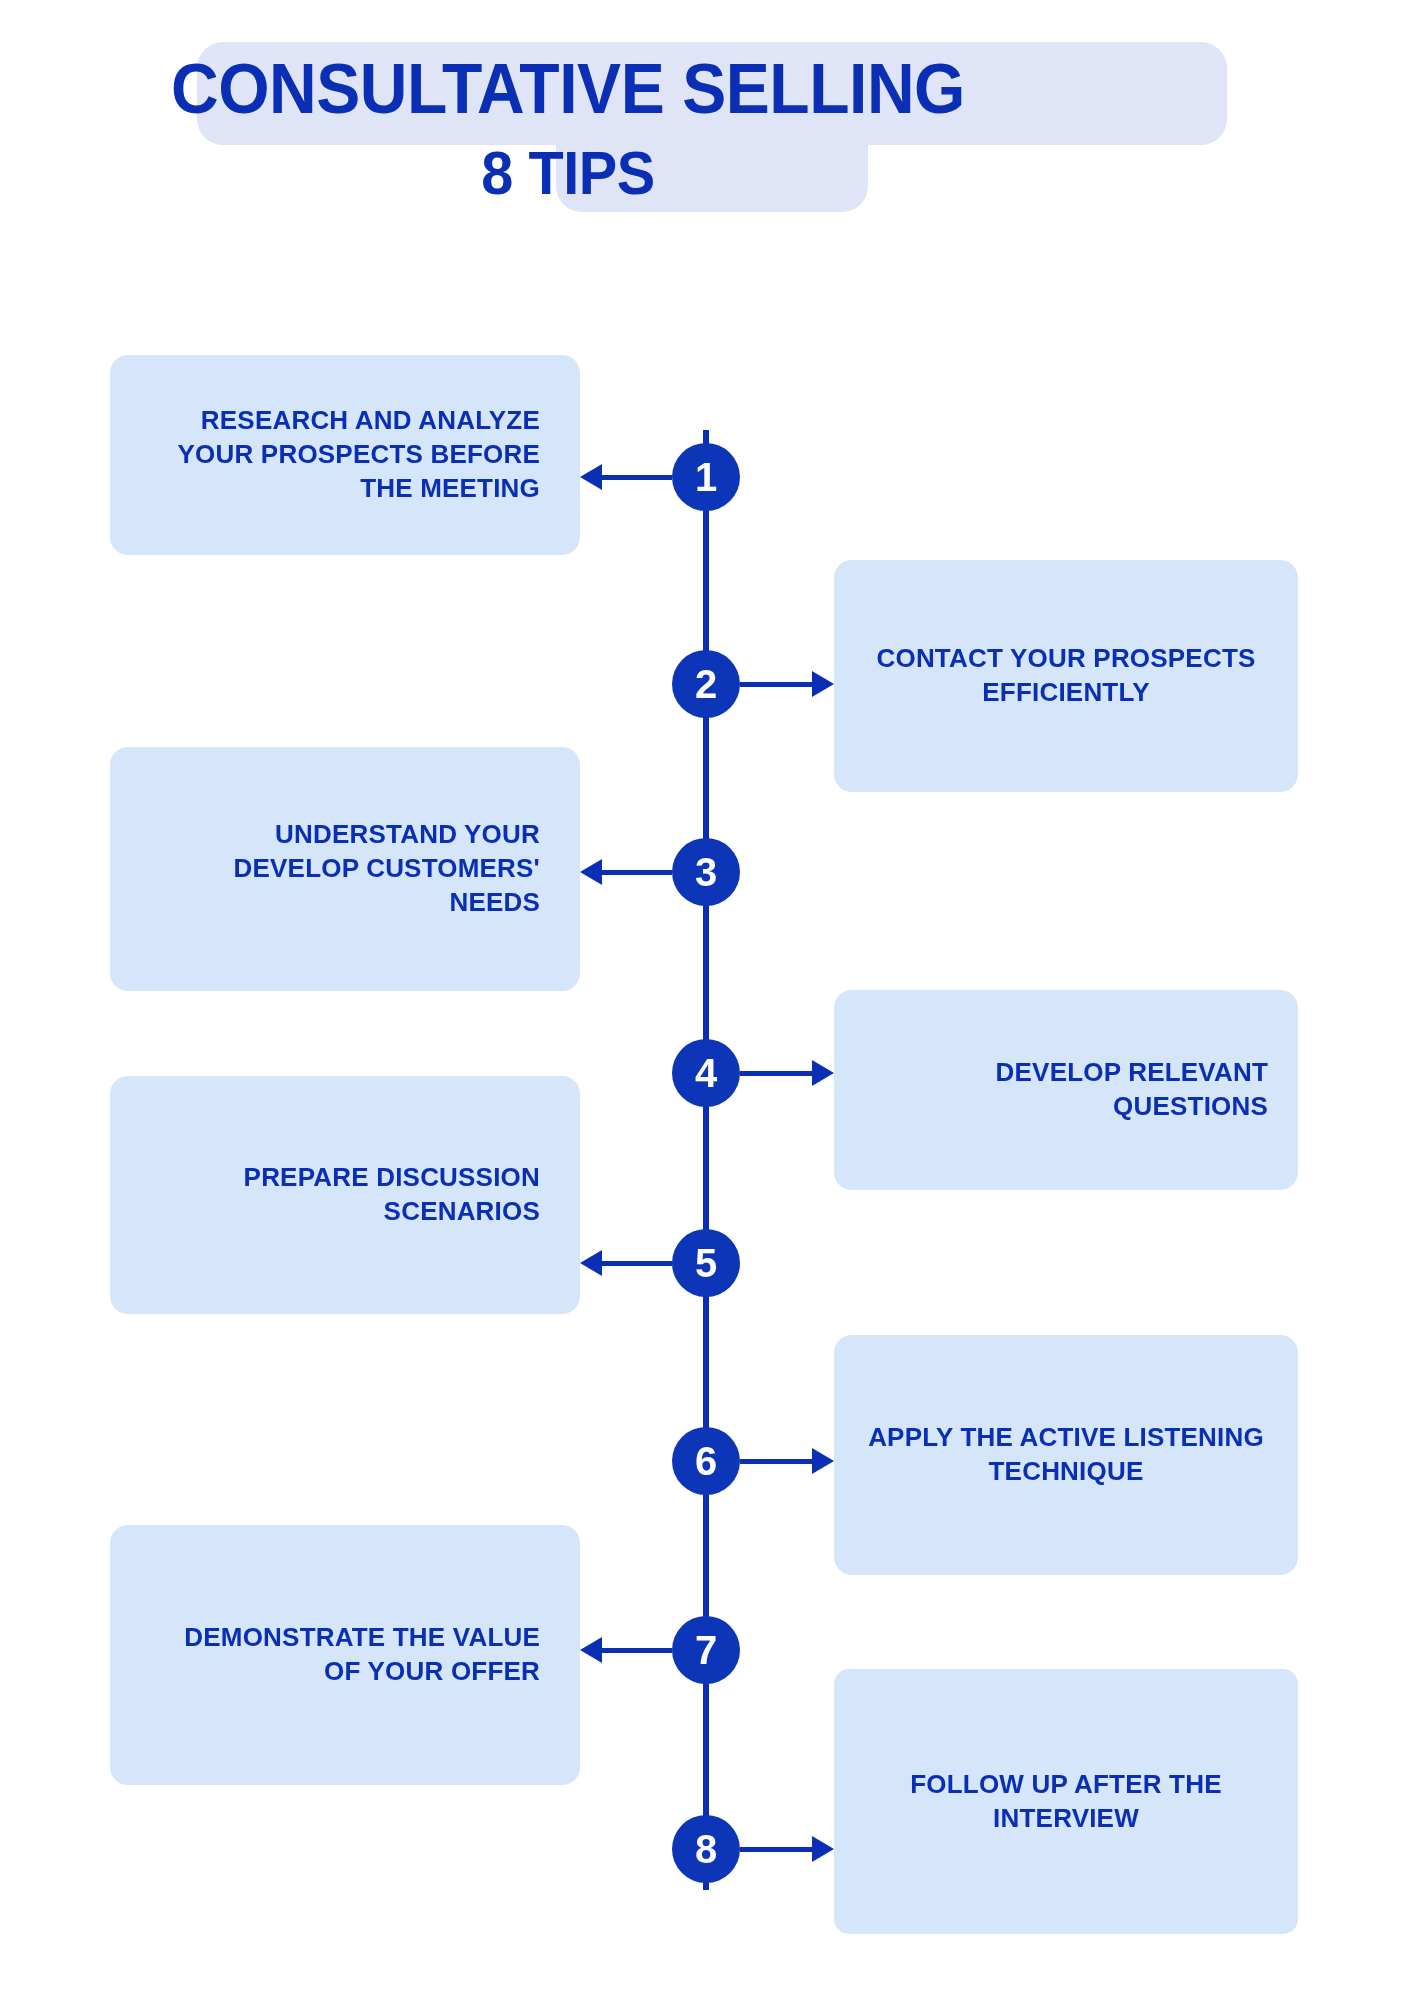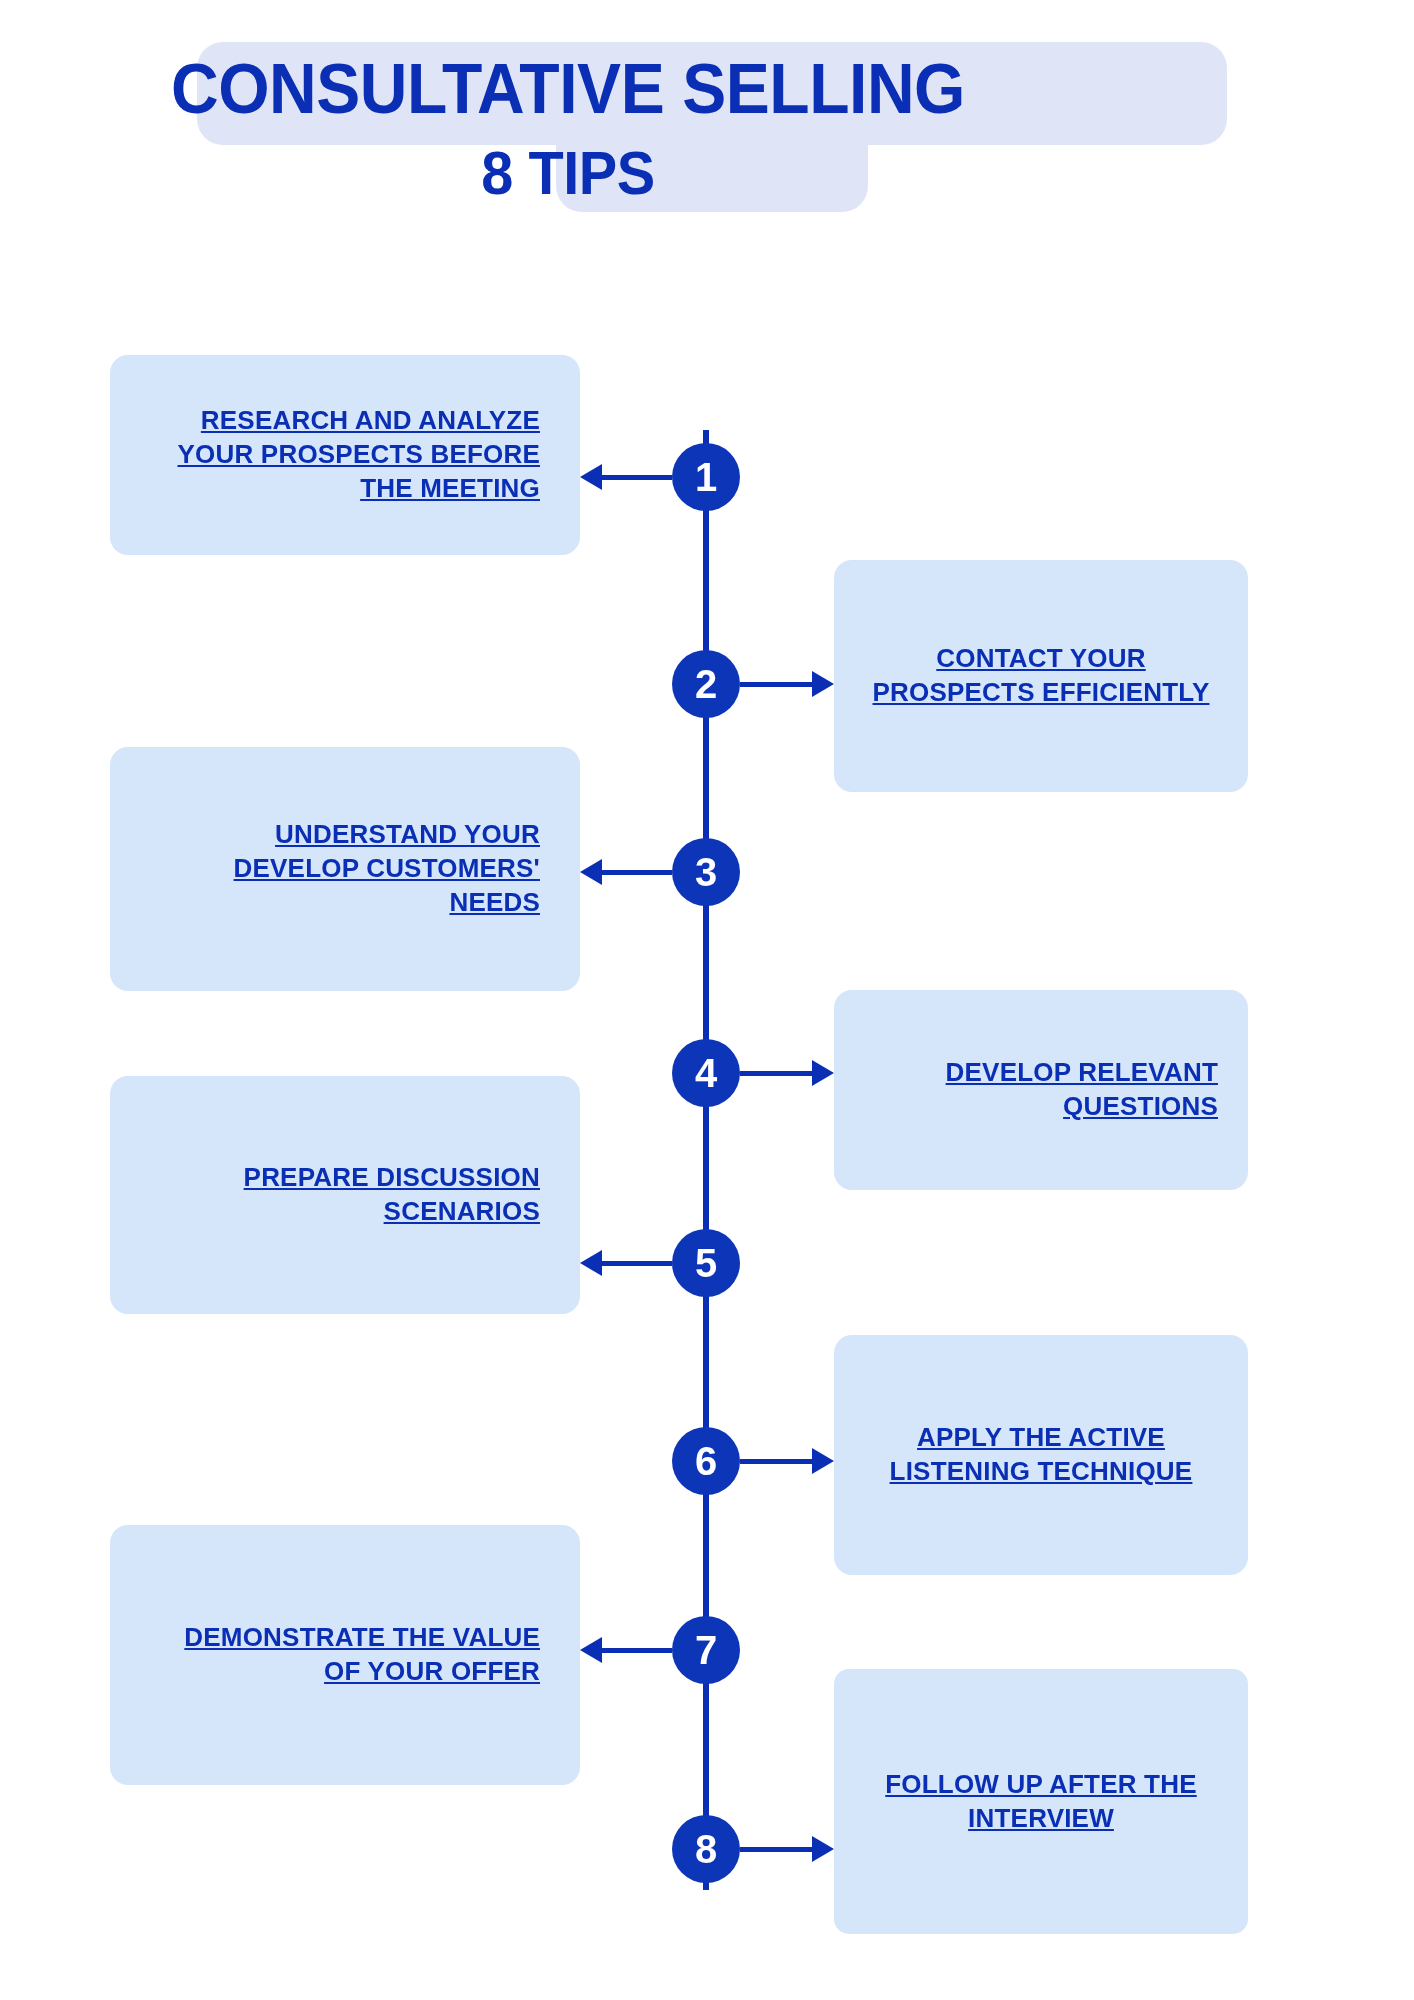--- a/index.html
+++ b/index.html
@@ -46,22 +46,22 @@
   }
 
   
   .tipbox{
     position:absolute; background:#d5e6fa; border-radius:18px;
     display:flex; align-items:center;
     color:#0a2fb5; font-weight:800; font-size:26px; line-height:1.30;
     letter-spacing:0.2px;
     box-sizing:border-box;
   }
-  .tipbox.left{ left:110px; width:470px; justify-content:flex-end; text-align:right; padding:0 40px 0 34px;text-decoration:underline;}
-  .tipbox.right{ left:834px; width:414px; justify-content:flex-start; text-align:center; padding:16px 30px;text-decoration:underline; }
+  .tipbox.left{ left:110px; width:470px; justify-content:flex-end; text-align:right; padding:0 40px 0 34px;}
+  .tipbox.right{ left:834px; width:464px; justify-content:flex-start; text-align:center; padding:16px 30px; }
   .tipbox.right .txt{ width:100%; }
 
   
   .arrow{ position:absolute; height:10px; z-index:3;}
   .arrow .shaft{ position:absolute; top:3px; height:5px; background:#0a2fb5; }
   .arrow .head{ position:absolute; top:-8px; width:0; height:0;
      border-top:13px solid transparent; border-bottom:13px solid transparent; }
   .arrow.to-left .head{ left:0; border-right:22px solid #0a2fb5; }
   .arrow.to-left .shaft{ left:20px; right:0; }
   .arrow.to-right .head{ right:0; border-left:22px solid #0a2fb5; }

